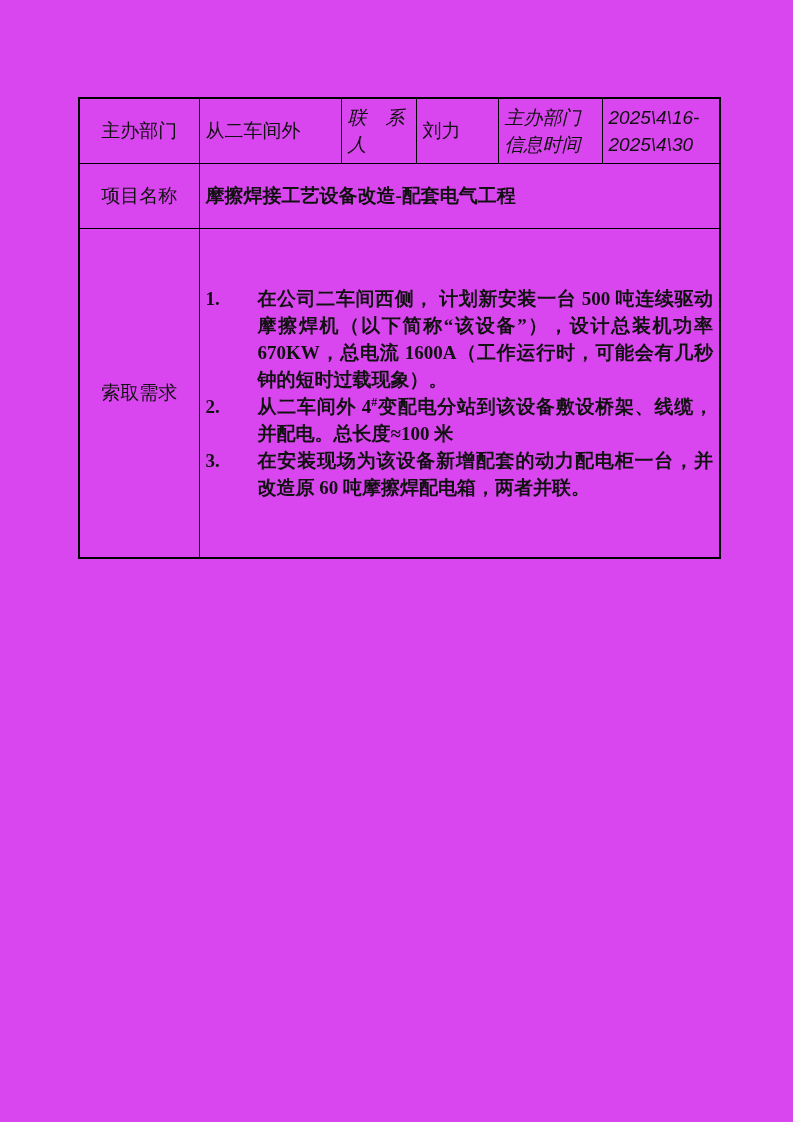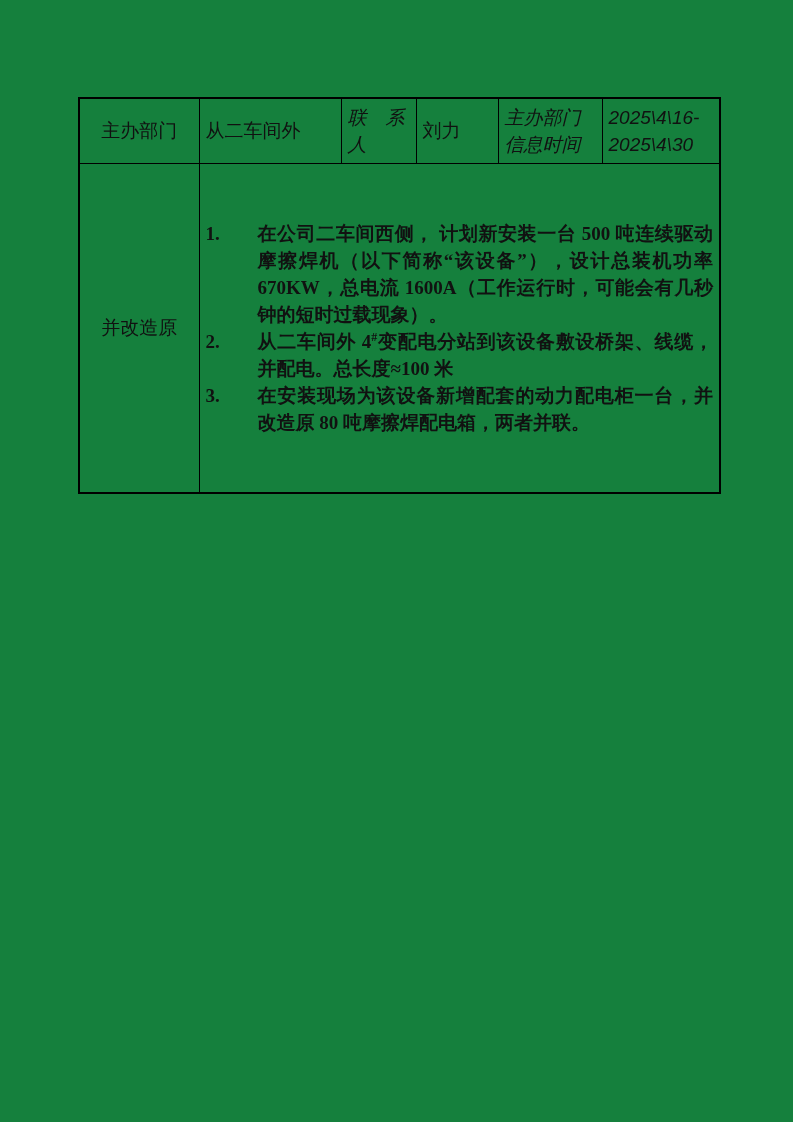--- a/index.html
+++ b/index.html
@@ -4,21 +4,21 @@
 <style>
   html, body {
     margin: 0;
     padding: 0;
     background: #ffffff;
   }
   .page {
     position: relative;
     width: 793px;
     height: 1122px;
-    background: #15803d;
+    background: #d946ef;
     overflow: hidden;
     font-family: "Liberation Sans", sans-serif;
     color: #111111;
   }
   table.info-table {
     position: absolute;
     left: 78px;
     top: 97px;
     width: 641px;
     border-collapse: collapse;
@@ -115,40 +115,48 @@
         <span class="pre">主办部门
 信息时间</span>
       </td>
       <td class="value-sans">
         <span class="pre">2025\4\16-
 2025\4\30</span>
       </td>
     </tr>
 
 
+    <tr style="height:65px">
+      <td class="label-cell">
+        <span>项目名称</span>
+      </td>
+      <td class="project-name-cell" colspan="5">
+        <span>摩擦焊接工艺设备改造-配套电气工程</span>
+      </td>
+    </tr>
 
     <tr style="height:330px">
       <td class="label-cell">
-        <span>并改造原</span>
+        <span>索取需求</span>
       </td>
       <td class="intro-cell" colspan="5">
 
         <div class="intro-item">
           <span class="num">1.</span>
           <span><span>在公司二车间西侧， 计划新安装一台 500 吨连续驱动摩擦焊机（以下简称“该设备”），设计总装机功率 670KW，总电流 1600A（工作运行时，可能会有几秒钟的短时过载现象）。</span><sup></sup><span></span></span>
         </div>
 
         <div class="intro-item">
           <span class="num">2.</span>
           <span><span>从二车间外 4</span><sup>#</sup><span>变配电分站到该设备敷设桥架、线缆，并配电。总长度≈100 米</span></span>
         </div>
 
         <div class="intro-item">
           <span class="num">3.</span>
-          <span><span>在安装现场为该设备新增配套的动力配电柜一台，并改造原 80 吨摩擦焊配电箱，两者并联。</span><sup></sup><span></span></span>
+          <span><span>在安装现场为该设备新增配套的动力配电柜一台，并改造原 60 吨摩擦焊配电箱，两者并联。</span><sup></sup><span></span></span>
         </div>
 
       </td>
     </tr>
   </tbody>
     </table>
 
 </div>
 
 </body></html>

